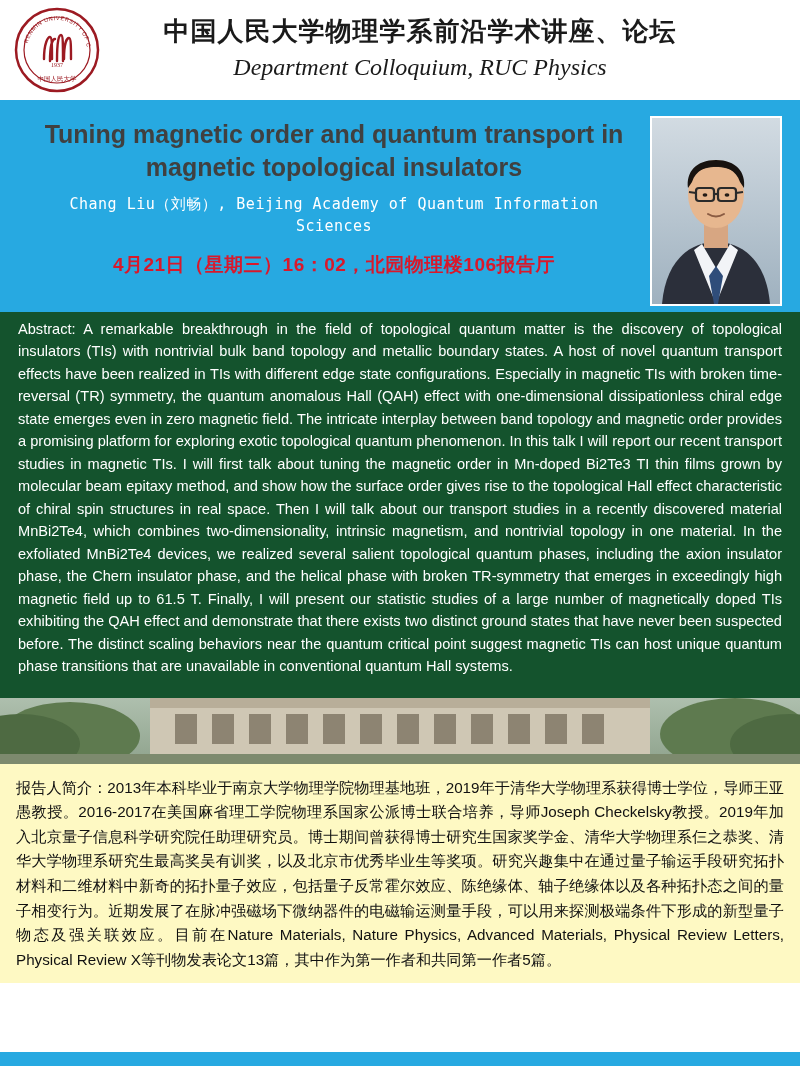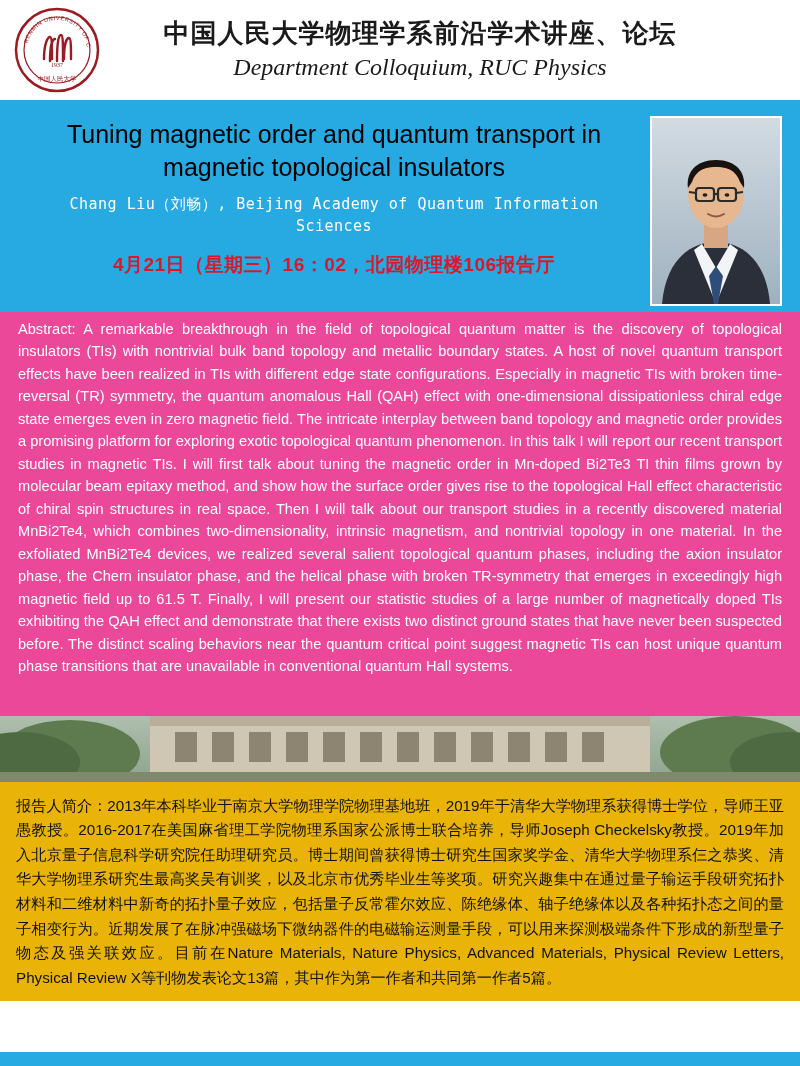--- a/index.html
+++ b/index.html
@@ -37,21 +37,21 @@
     position: relative;
     margin-left: 6px;
   }
   .logo svg { display: block; }
   .header-text {
     flex: 1 1 auto;
     text-align: center;
     padding-right: 60px;
   }
   .header-cn {
-    font-family: Liberation Sans, sans-serif;
+    font-family: Liberation Mono, monospace;
     font-size: 26px;
     font-weight: bold;
     color: #1a1a1a;
     letter-spacing: 1px;
     line-height: 1.25;
   }
   .header-en {
     font-family: "Liberation Serif", "DejaVu Serif", serif;
     font-size: 24px;
     font-weight: normal;
@@ -63,23 +63,23 @@
 
   
   .banner {
     position: relative;
     background: #27a9e1;
     padding: 16px 18px 10px 18px;
     box-sizing: border-box;
     min-height: 212px;
   }
   .talk-title {
-    color: #000000;
+    color: #404040;
     font-size: 25px;
-    font-weight: normal;
+    font-weight: bold;
     text-align: center;
     line-height: 1.32;
     padding: 2px 150px 0 18px;
   }
   .speaker {
     color: #ffffff;
     font-family: "DejaVu Sans Mono", "Liberation Mono", monospace;
     font-size: 15px;
     text-align: center;
     line-height: 1.45;
@@ -102,22 +102,22 @@
     height: 190px;
     border: 2px solid #ffffff;
     box-sizing: border-box;
     overflow: hidden;
     background: #b9c7d2;
   }
   .portrait svg { display: block; }
 
   
   .abstract-wrap {
-    background: #ec4899;
-    padding: 6px 18px 38px 18px;
+    background: #14532d;
+    padding: 6px 18px 20px 18px;
     box-sizing: border-box;
   }
   .abstract {
     color: #ffffff;
     font-size: 14.6px;
     line-height: 1.54;
     text-align: justify;
     text-justify: inter-word;
   }
 
@@ -125,21 +125,21 @@
   .photo-strip {
     position: relative;
     height: 66px;
     overflow: hidden;
     background: #6e7f6a;
   }
   .photo-strip svg { display: block; }
 
   
   .bio-wrap {
-    background: #eab308;
+    background: #fef9c3;
     padding: 12px 16px 10px 16px;
     box-sizing: border-box;
   }
   .bio {
     color: #111111;
     font-size: 15.2px;
     line-height: 1.62;
     text-align: justify;
     text-justify: inter-word;
   }

